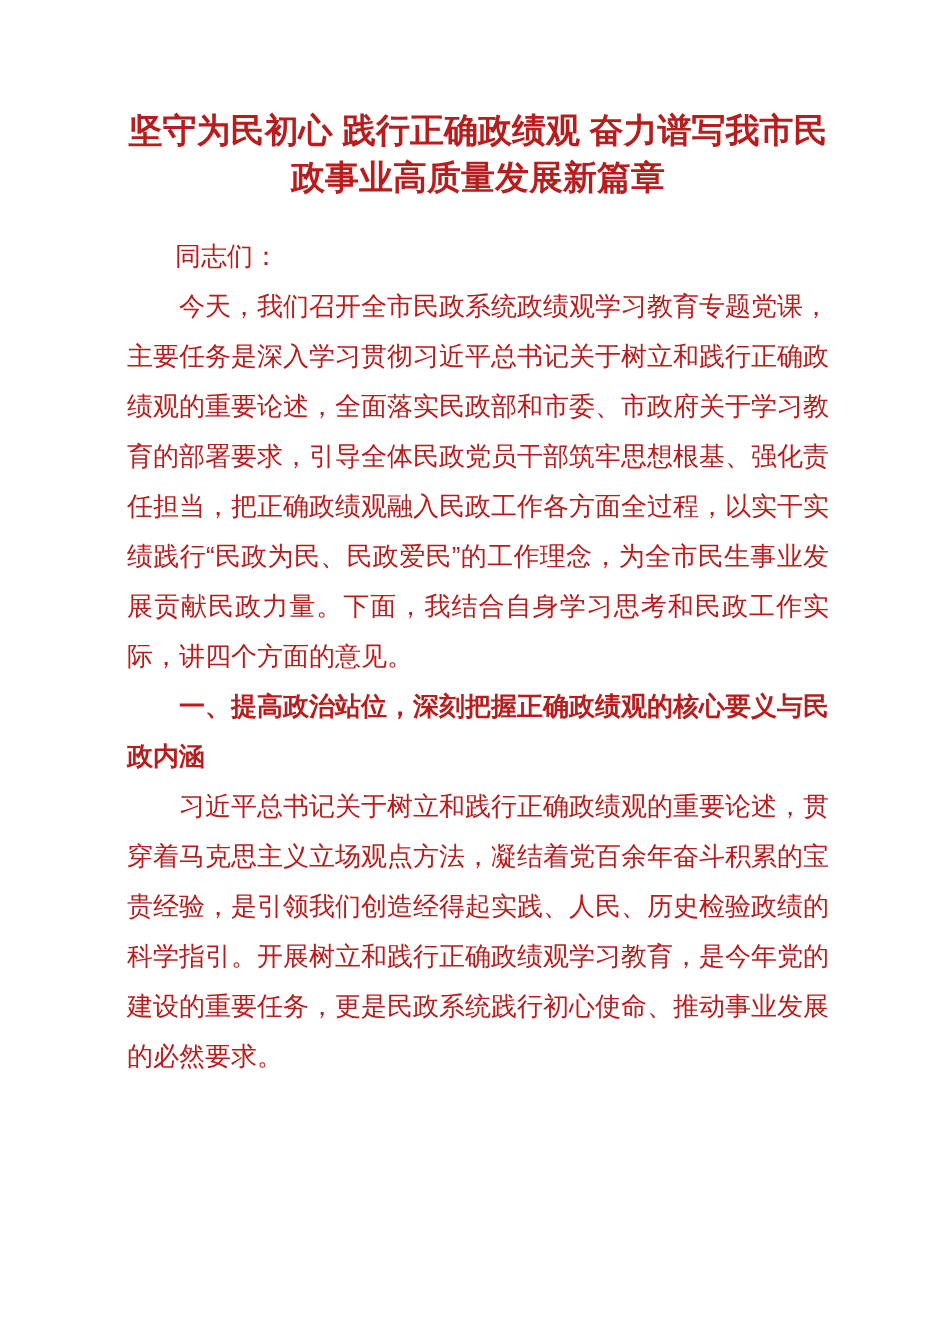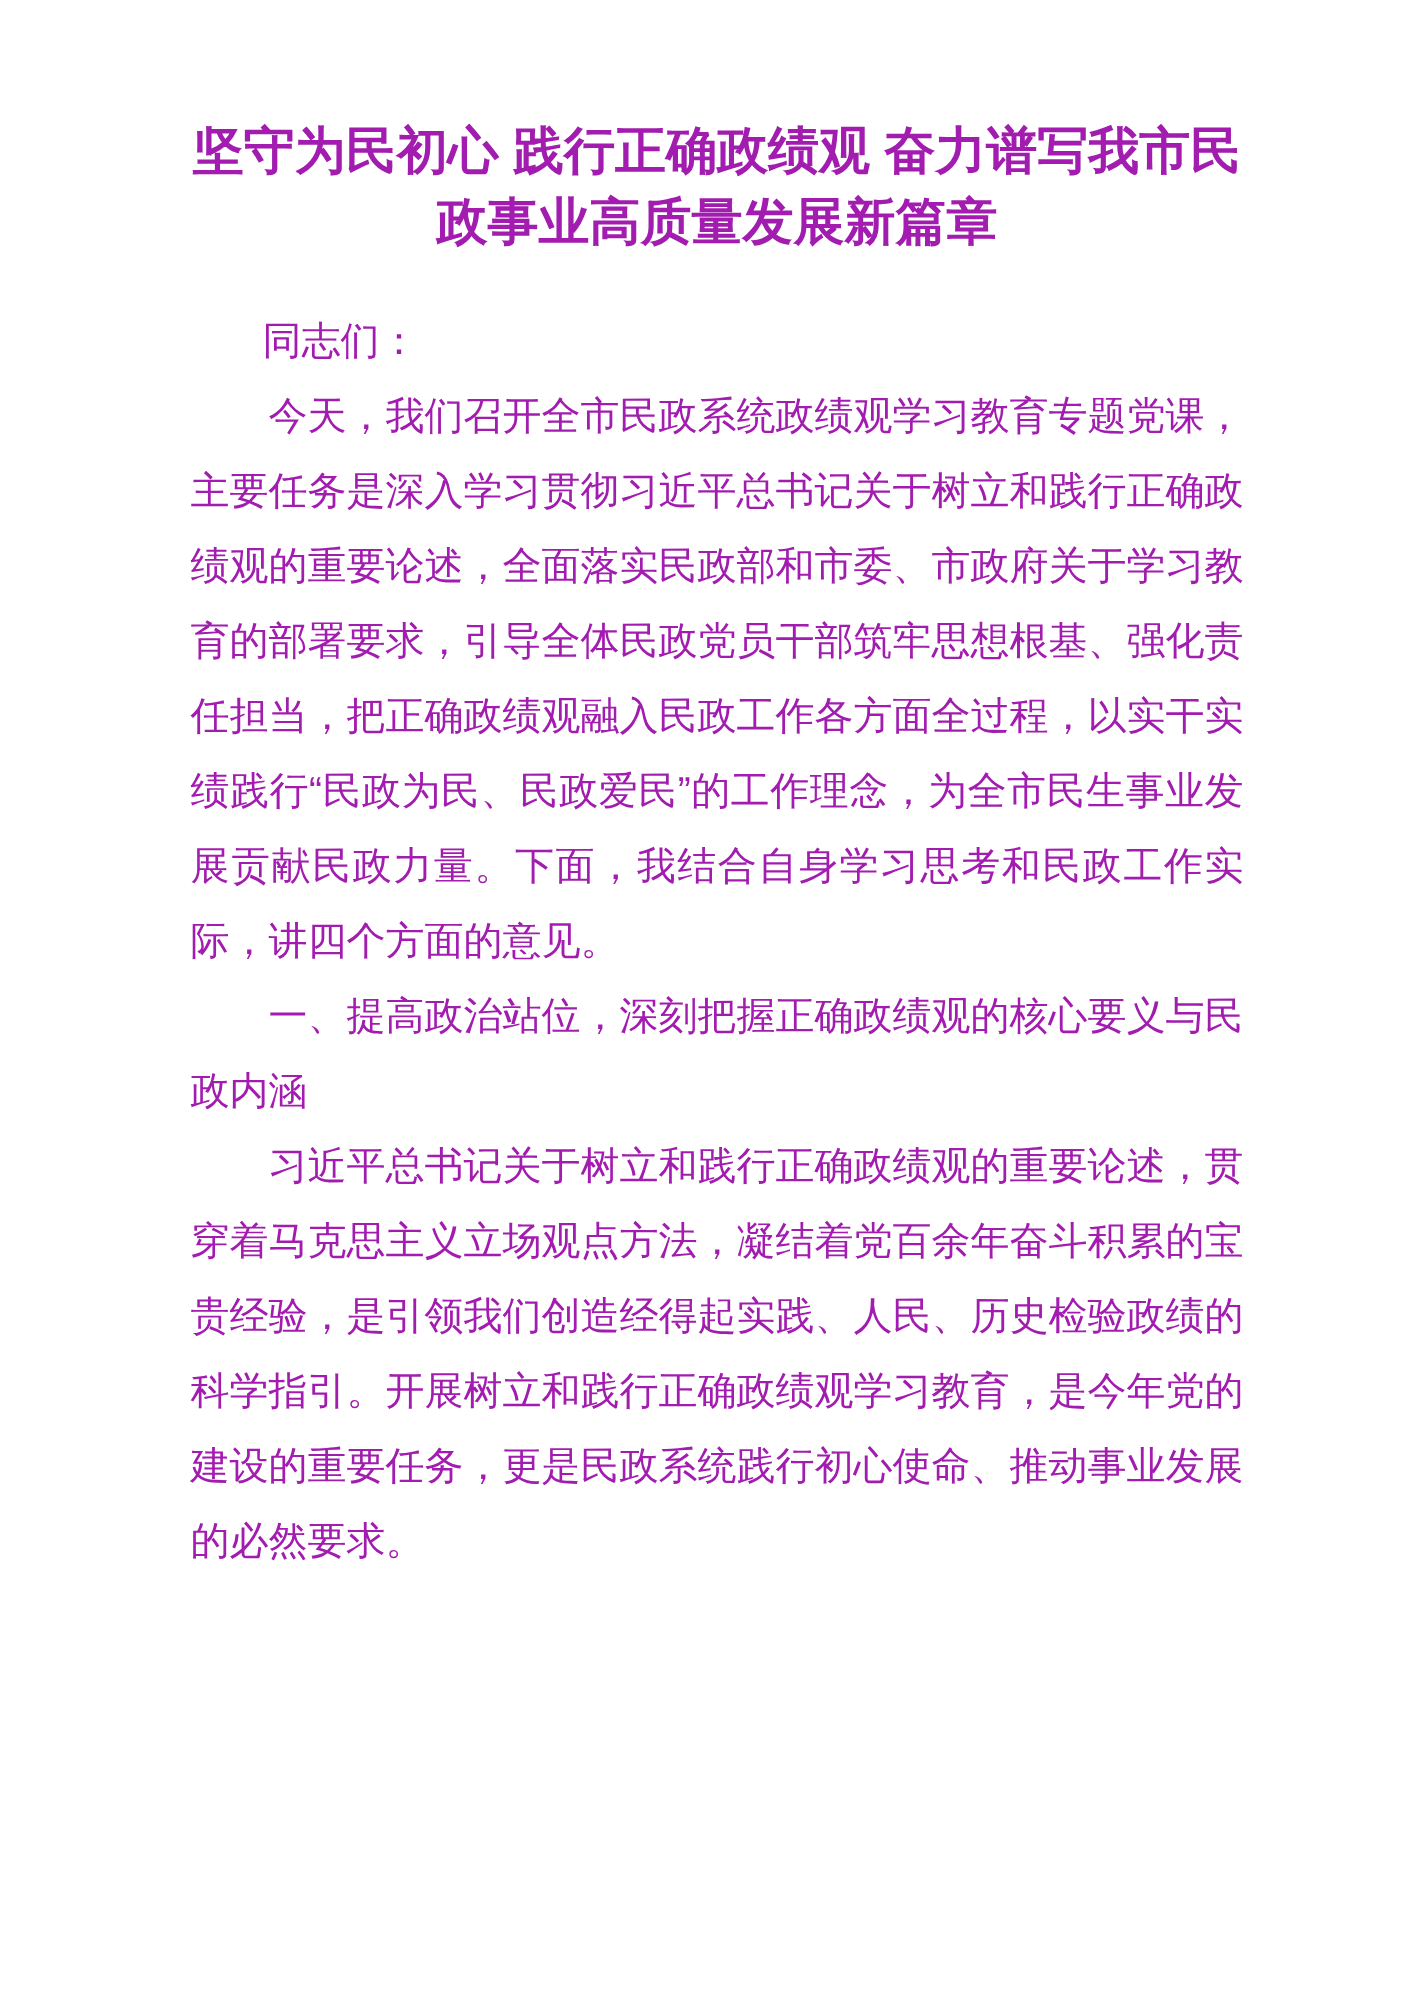--- a/index.html
+++ b/index.html
@@ -6,23 +6,23 @@
     margin: 0;
     padding: 0;
     background: #ffffff;
   }
   .page {
     position: relative;
     width: 950px;
     height: 1344px;
     background: #ffffff;
     box-sizing: border-box;
-    padding: 78px 121px 0 127px;
+    padding: 107px 121px 0 127px;
     font-family: "Liberation Sans", sans-serif;
-    color: #a21caf;
+    color: #b91c1c;
     overflow: hidden;
   }
   .doc-title {
     margin: 0;
     font-size: 34px;
     line-height: 47px;
     font-weight: 700;
     text-align: center;
     letter-spacing: 0;
   }
@@ -34,21 +34,21 @@
   }
   .content p {
     margin: 0;
     text-indent: 2em;
   }
   .content p.greeting {
     text-indent: 0;
     margin-left: 48px;
   }
   .content p.section-heading {
-    font-weight: 400;
+    font-weight: 700;
   }
 </style>
 </head>
 <body>
 
 <div class="page">
   <h1 class="doc-title">坚守为民初心 践行正确政绩观 奋力谱写我市民政事业高质量发展新篇章</h1>
 
   <div class="content">
     <p class="greeting">同志们：</p>

